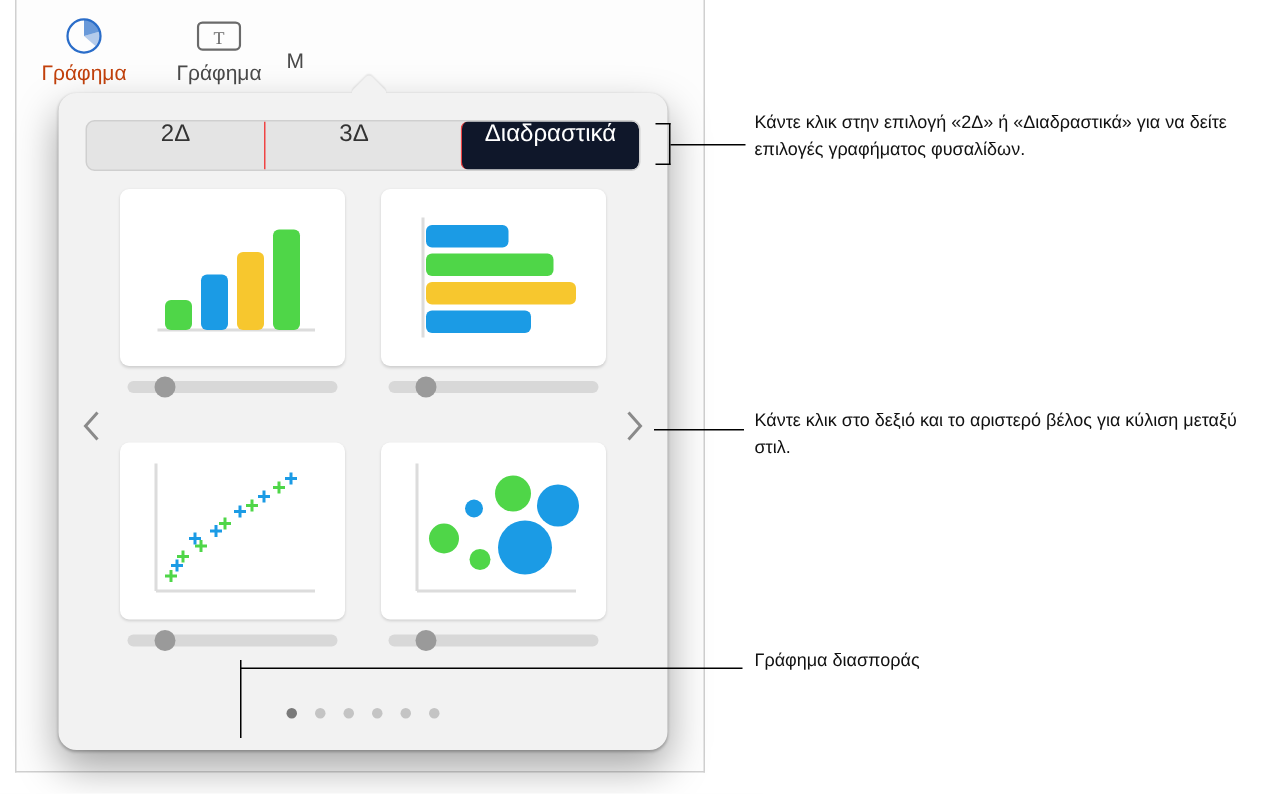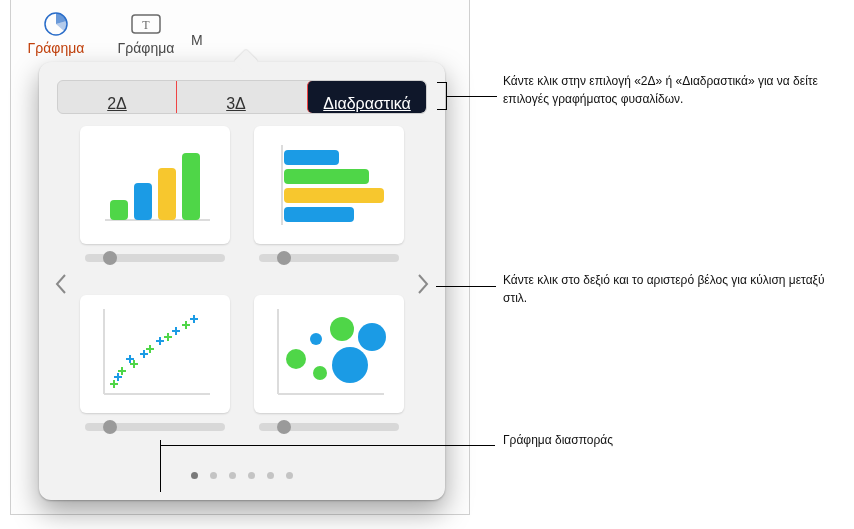--- a/index.html
+++ b/index.html
@@ -82,24 +82,23 @@
       border-radius: 6px;
       background: #e4e4e4;
       border: 1px solid #cfcfcf;
       overflow: hidden;
       font-size: 16px;
       color: #333;
     }
     .seg {
       flex: 1;
       display: flex;
-      align-items: flex-end;
+      align-items: flex-start;
       justify-content: center;
       cursor: pointer;
-      text-decoration: underline;
     }
     .seg + .seg { border-left: 1px solid #ef4444; }
     .seg.selected {
       background: #0f172a;
       color: #fff;
       border-radius: 5px;
       margin-left: 12px;
     }
 
     .chart-area {

